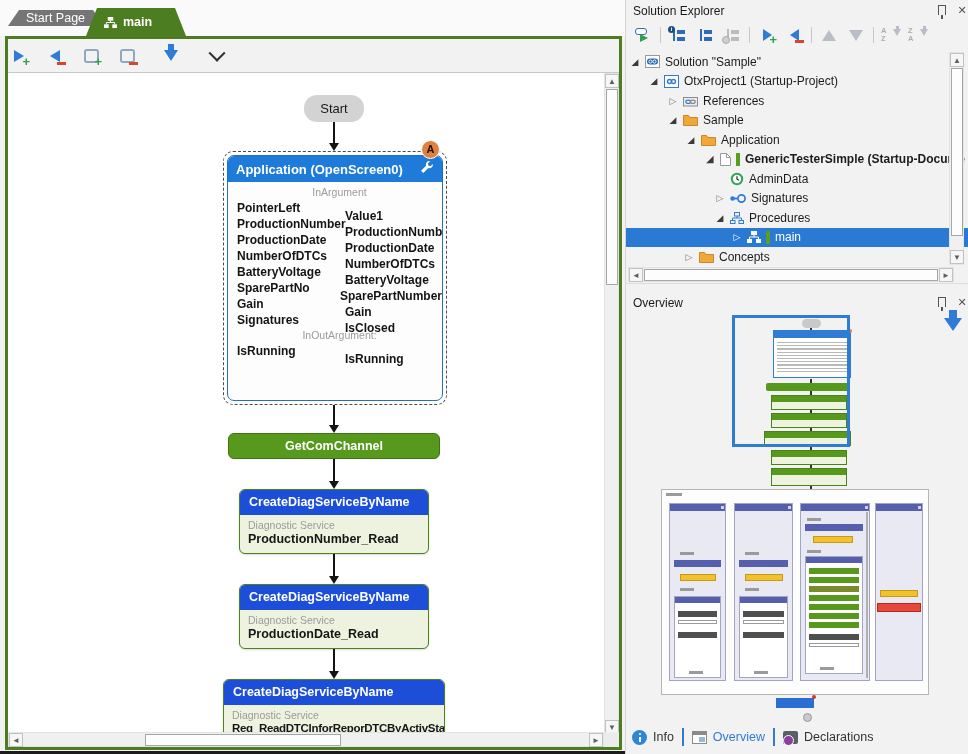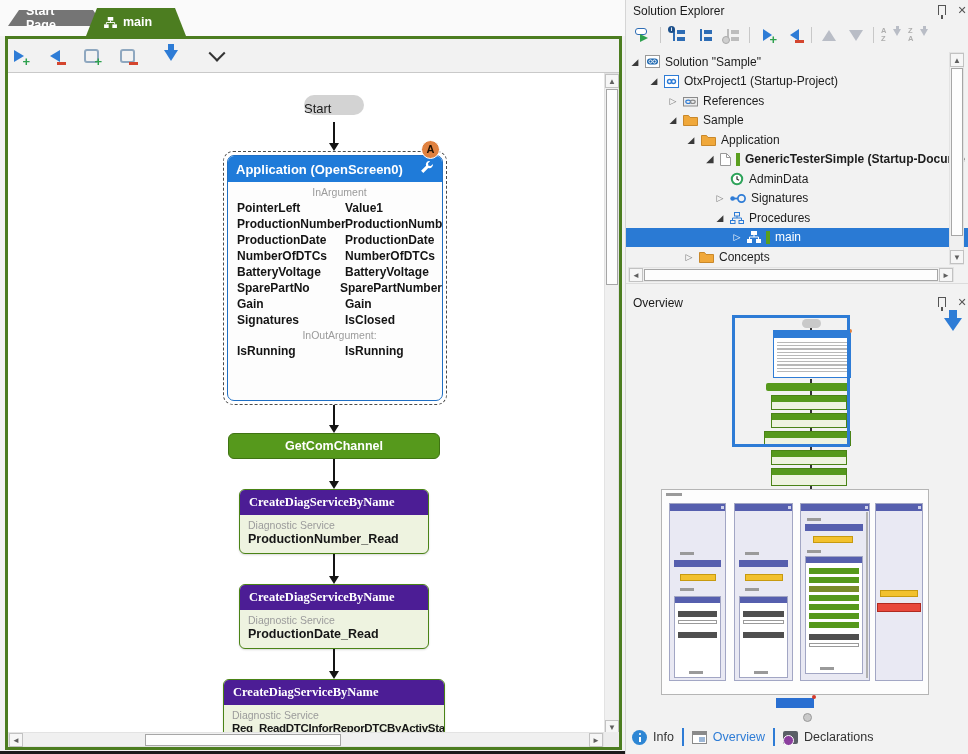--- a/index.html
+++ b/index.html
@@ -2,21 +2,21 @@
 <html><head>
 <meta charset="utf-8">
 <style>
   * { margin:0; padding:0; box-sizing:border-box; }
   html,body { width:968px; height:754px; overflow:hidden; }
   body { font-family:"Liberation Sans", sans-serif; background:#e9e9e9; }
   #app { position:relative; width:968px; height:754px; background:#f2f2f2; border-bottom:3px solid #1c1c1c; }
 
   
   .tabstrip { position:absolute; left:0; top:0; width:625px; height:36px; background:#fafafa; }
-  .tab { position:absolute; top:10px; height:16px; color:#fff; font-size:12.5px; display:flex; align-items:center; gap:6px; padding:0 18px; clip-path:polygon(11px 0, calc(100% - 11px) 0, 100% 100%, 0 100%);font-weight:bold; }
+  .tab { position:absolute; top:10px; height:16px; color:#fff; font-size:12.5px; display:flex; align-items:center; gap:6px; padding:0 18px; clip-path:polygon(11px 0, calc(100% - 11px) 0, 100% 100%, 0 100%); }
   .tab-gray { left:8px; width:96px; background:#757575; z-index:1; }
   .tab-green { left:86px; top:8px; height:28px; width:100px; background:#4c7d20; z-index:2; font-weight:bold; }
 
   
   .editor-frame { position:absolute; left:5px; top:36px; width:617px; height:714px; border:3px solid #4c7d20; background:#fff; }
   .editor-titlebar { position:absolute; left:0; top:0; right:0; height:34px; background:#f2f2f2; border-bottom:1px solid #c9c9c9; display:flex; align-items:center; }
   .editor-title { font-size:17px; color:#333; padding-left:9px; flex:1 1 auto; white-space:nowrap; }
   .editor-tools { display:flex; align-items:center; gap:14px; padding-right:14px; }
   .tool-btn { position:relative; width:22px; height:20px; cursor:pointer; display:flex; align-items:center; justify-content:center; }
   .flag { width:0; height:0; border-top:6px solid transparent; border-bottom:6px solid transparent; }
@@ -25,39 +25,39 @@
   .mini-plus { position:absolute; right:0; bottom:-1px; color:#2ea14e; font-size:13px; font-weight:bold; line-height:10px; }
   .mini-minus { position:absolute; right:0; bottom:1px; width:9px; height:3px; background:#d4452e; }
   .frame-ico { width:15px; height:14px; border:2px solid #8fa8c0; border-radius:3px; }
   .blue-down-arrow { width:0; height:0; border-left:7px solid transparent; border-right:7px solid transparent; border-top:11px solid #2e7cd6; position:relative; }
   .blue-down-arrow::before { content:""; position:absolute; left:-3px; top:-17px; width:6px; height:8px; background:#2e7cd6; }
   .chevron { width:12px; height:12px; border-right:2.5px solid #333; border-bottom:2.5px solid #333; transform:rotate(45deg) translate(-2px,-2px); }
 
   
   .canvas { position:absolute; left:0; top:34px; width:596px; height:662px; background:#fff; overflow:hidden; }
   .flow-node { position:absolute; }
-  .start-pill { left:296px; top:22px; width:60px; height:20px; background:#d3d3d3; border-radius:13px; text-align:left; line-height:27px; font-size:13px; color:#1a1a1a; }
+  .start-pill { left:296px; top:22px; width:60px; height:27px; background:#d3d3d3; border-radius:13px; text-align:center; line-height:27px; font-size:13px; color:#1a1a1a; }
   .arrow { position:absolute; width:2px; background:#141414; left:325px; }
   .arrow::after { content:""; position:absolute; left:-4px; bottom:-7px; width:0; height:0; border-left:5px solid transparent; border-right:5px solid transparent; border-top:8px solid #141414; }
 
   .os-select { left:215px; top:78px; width:224px; height:254px; border:1.6px dashed #4a4a4a; border-radius:10px; padding:3px; }
   .os-panel { width:100%; height:100%; border:1.6px solid #1f6fc4; border-radius:7px; background:#fdfdfd; overflow:hidden; }
   .os-header { height:26px; background:#1f7bd9; color:#fff; font-size:13px; font-weight:bold; display:flex; align-items:center; padding:0 8px; }
   .os-header .spacer { flex:1; }
   .os-badge { position:absolute; right:6px; top:-12px; width:19px; height:19px; border-radius:50%; background:#e0813f; border:1.5px solid #fff; color:#201000; font-size:11px; font-weight:bold; text-align:center; line-height:17px; z-index:3; }
   .os-body { padding:3px 0 0 9px; }
   .sec-label { font-size:10.5px; color:#9b9b9b; height:15px; line-height:15px;text-align:center; }
   .arg-row { display:flex; height:16px; line-height:16px; font-size:12px; font-weight:600; color:#141414; }
   .arg-row .n { width:108px; white-space:nowrap; }
-  .arg-row .v { white-space:nowrap; }
+  .arg-row .v { white-space:nowrap;margin-top:8px; }
 
   .gcc-bar { left:220px; top:360px; width:212px; height:26px; background:#56991c; border:1px solid #3f7313; border-radius:6px; color:#fff; font-size:12.5px; font-weight:600; text-align:center; line-height:24px; }
 
   .diag { border-radius:6px; overflow:hidden; border:1px solid #4a8316; background:#eef3e0; box-shadow:0 1px 2px rgba(0,0,0,.15); }
-  .diag-h { height:25px; background:#4c1d95; color:#fff; font-size:12.5px; font-weight:600; line-height:25px; padding-left:9px;font-family:Liberation Serif, serif; }
+  .diag-h { height:25px; background:#1d4ed8; color:#fff; font-size:12.5px; font-weight:600; line-height:25px; padding-left:9px; }
   .diag-lb { font-size:10.5px; color:#9b9b9b; padding:4px 0 0 8px; }
   .diag-v { font-size:12.5px; font-weight:600; color:#161616; padding:1px 0 0 8px; white-space:nowrap; }
   .diag1 { left:231px; top:416px; width:190px; height:65px; }
   .diag2 { left:231px; top:511px; width:190px; height:65px; }
   .diag3 { left:215px; top:606px; width:222px; height:70px; }
   .diag3 .diag-v { font-size:11.5px; letter-spacing:-0.3px; }
 
   
   .sb-track { position:absolute; background:#f0f0f0; border:1px solid #e3e3e3; }
   .sb-thumb { position:absolute; background:#fdfdfd; border:1px solid #a6a6a6; }

